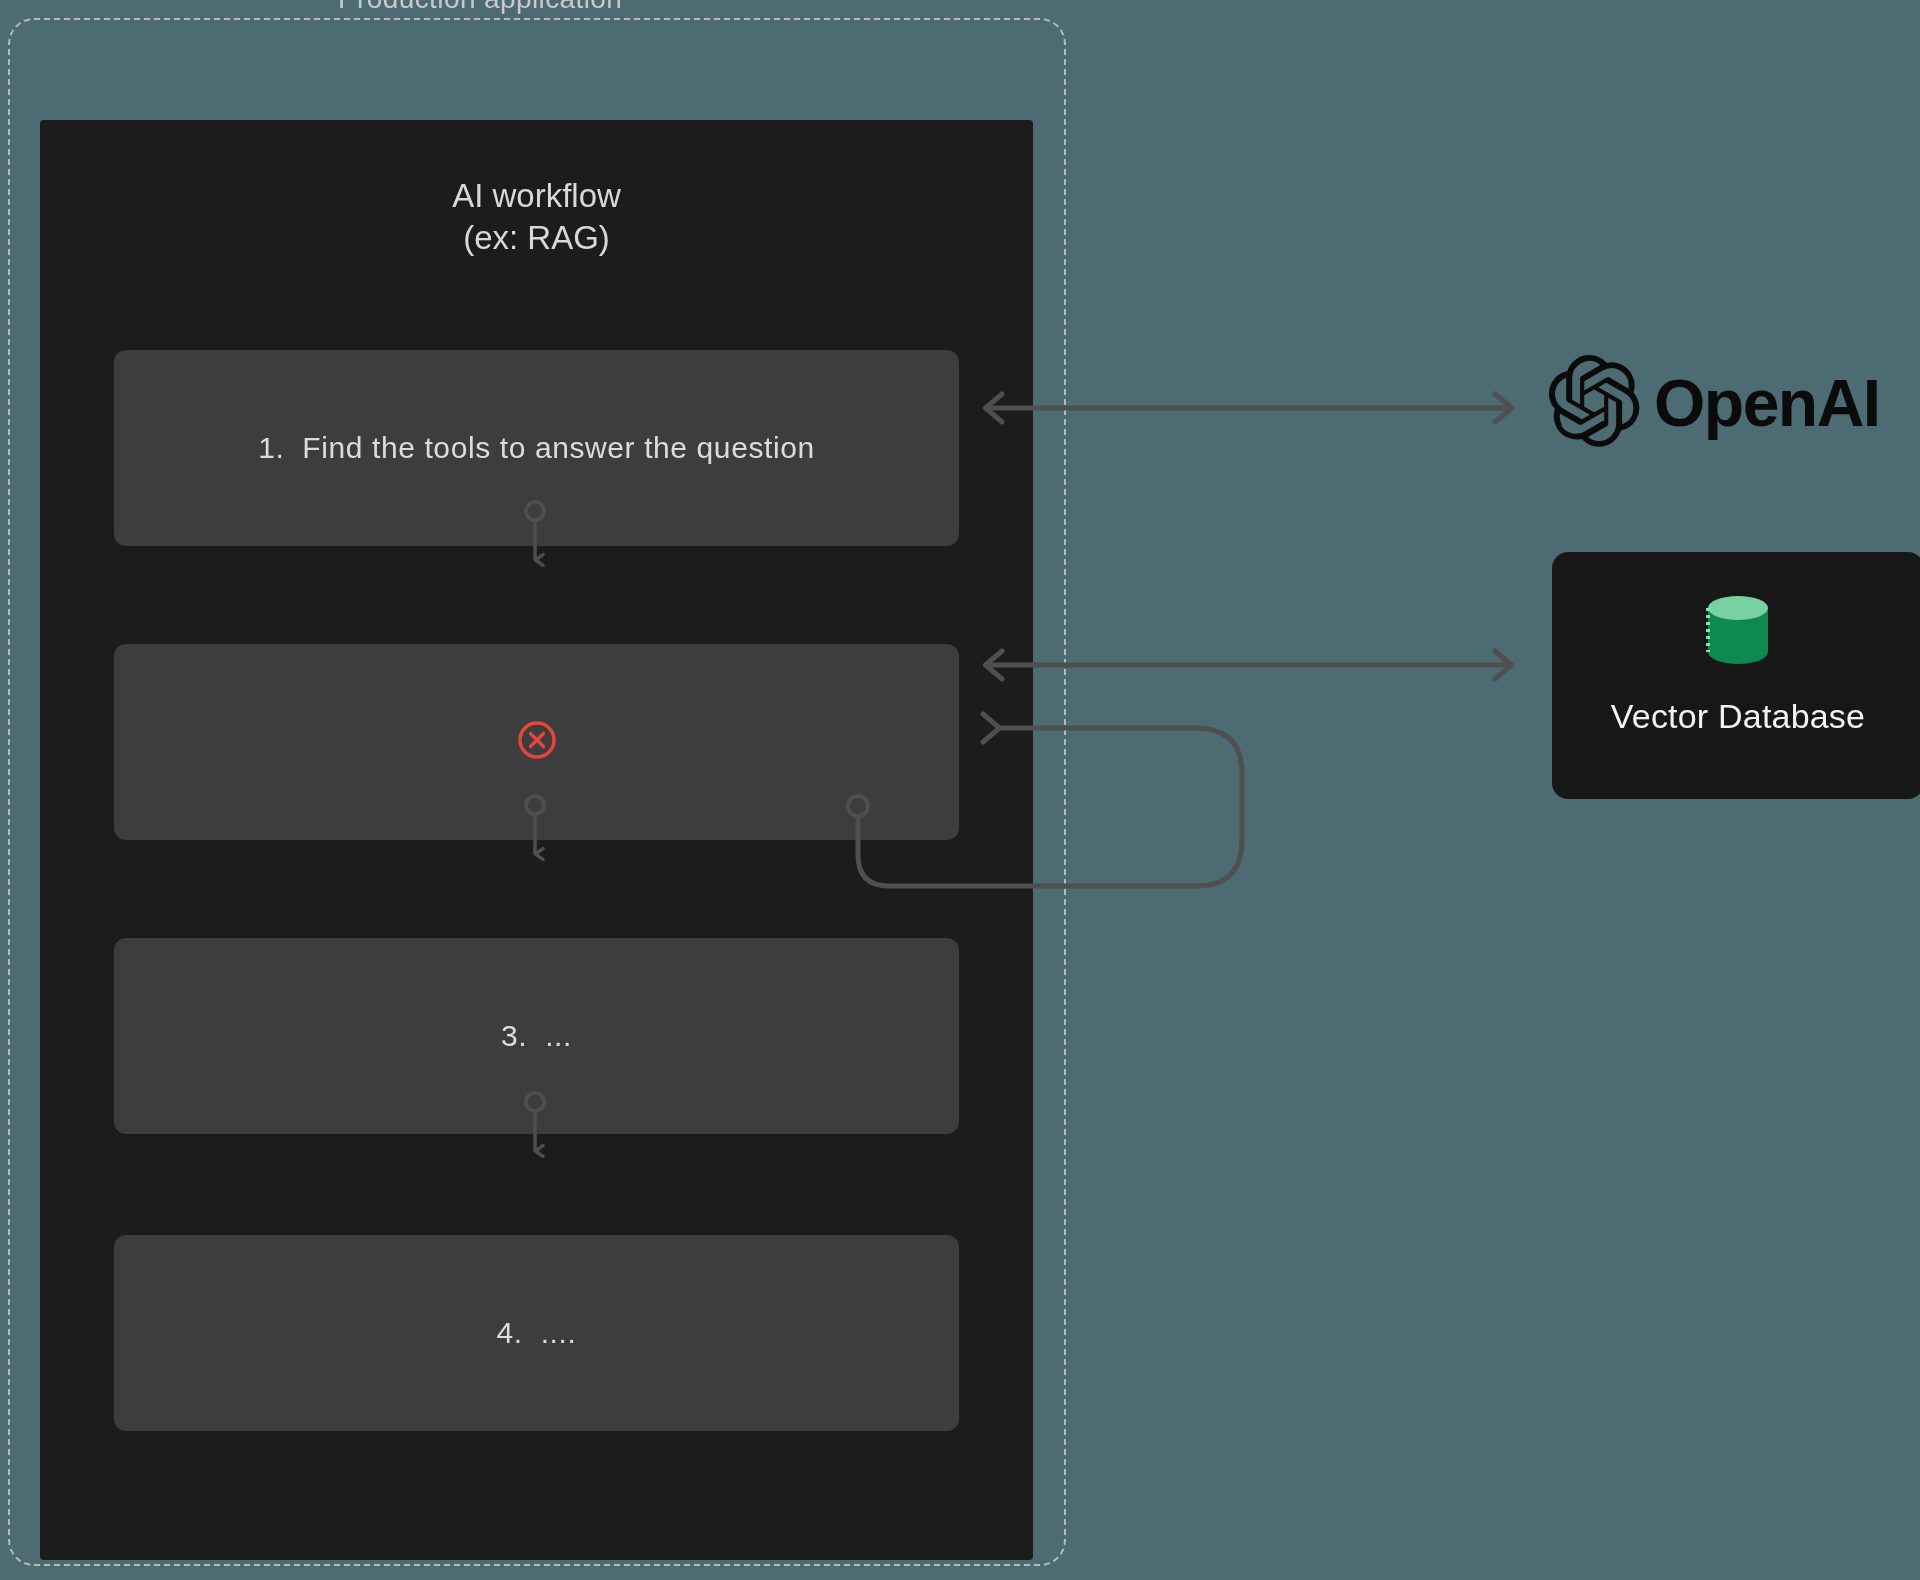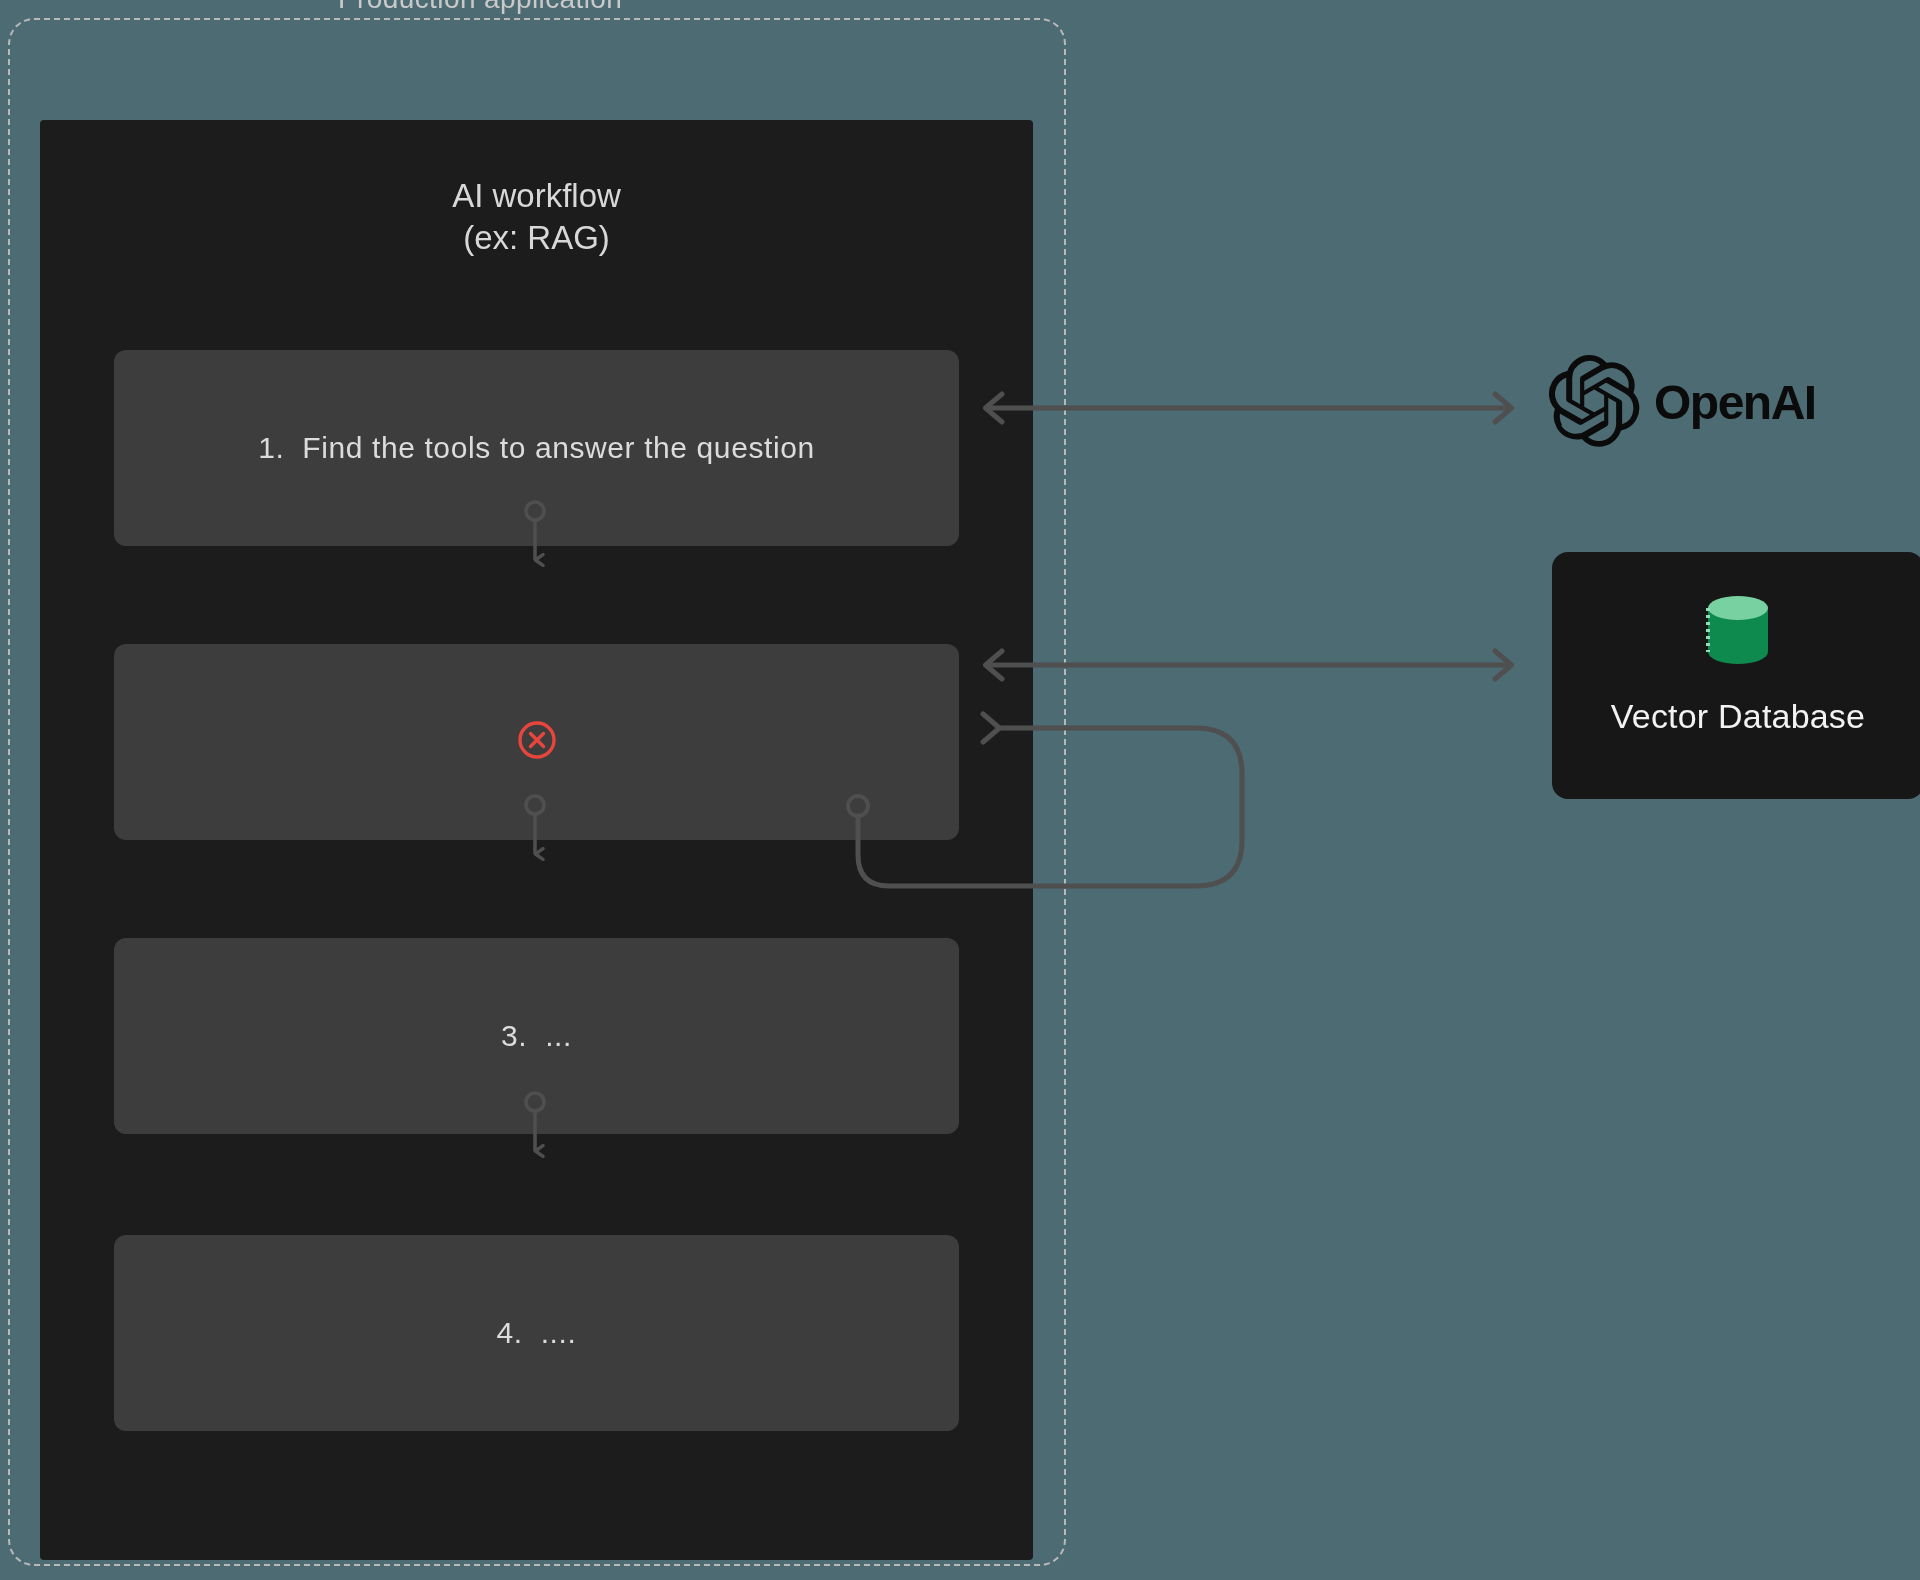--- a/index.html
+++ b/index.html
@@ -109,21 +109,21 @@
   #openai-node {
     position: absolute;
     left: 1548px;
     top: 355px;
     display: flex;
     align-items: center;
     gap: 14px;
   }
   #openai-wordmark {
     color: #0b0b0b;
-    font-size: 48px;
+    font-size: 66px;
     font-weight: bold;
     letter-spacing: -1.5px;
     line-height: 1;
   }
 
   
   #vectordb-card {
     position: absolute;
     left: 1552px;
     top: 552px;

